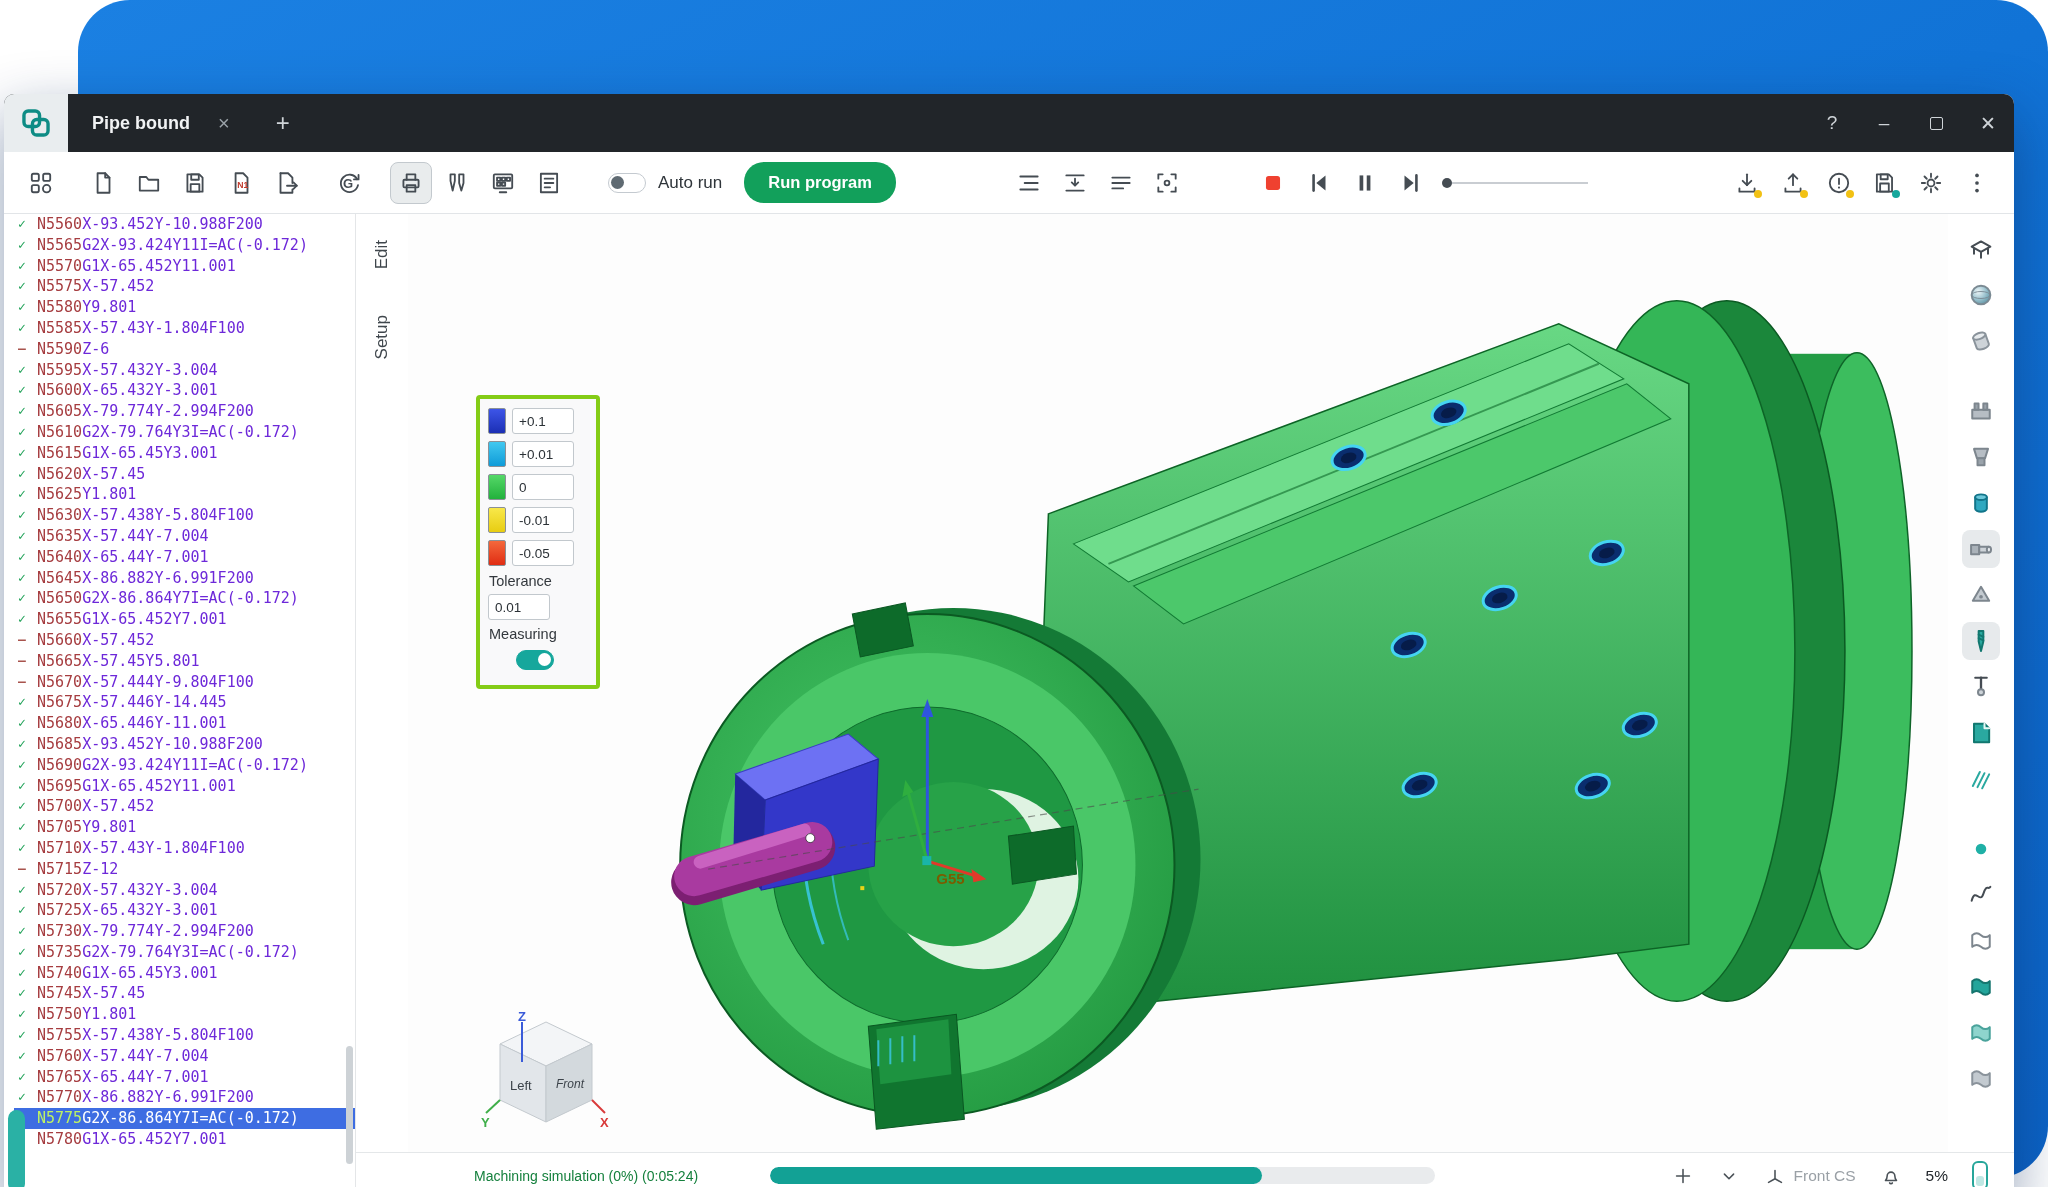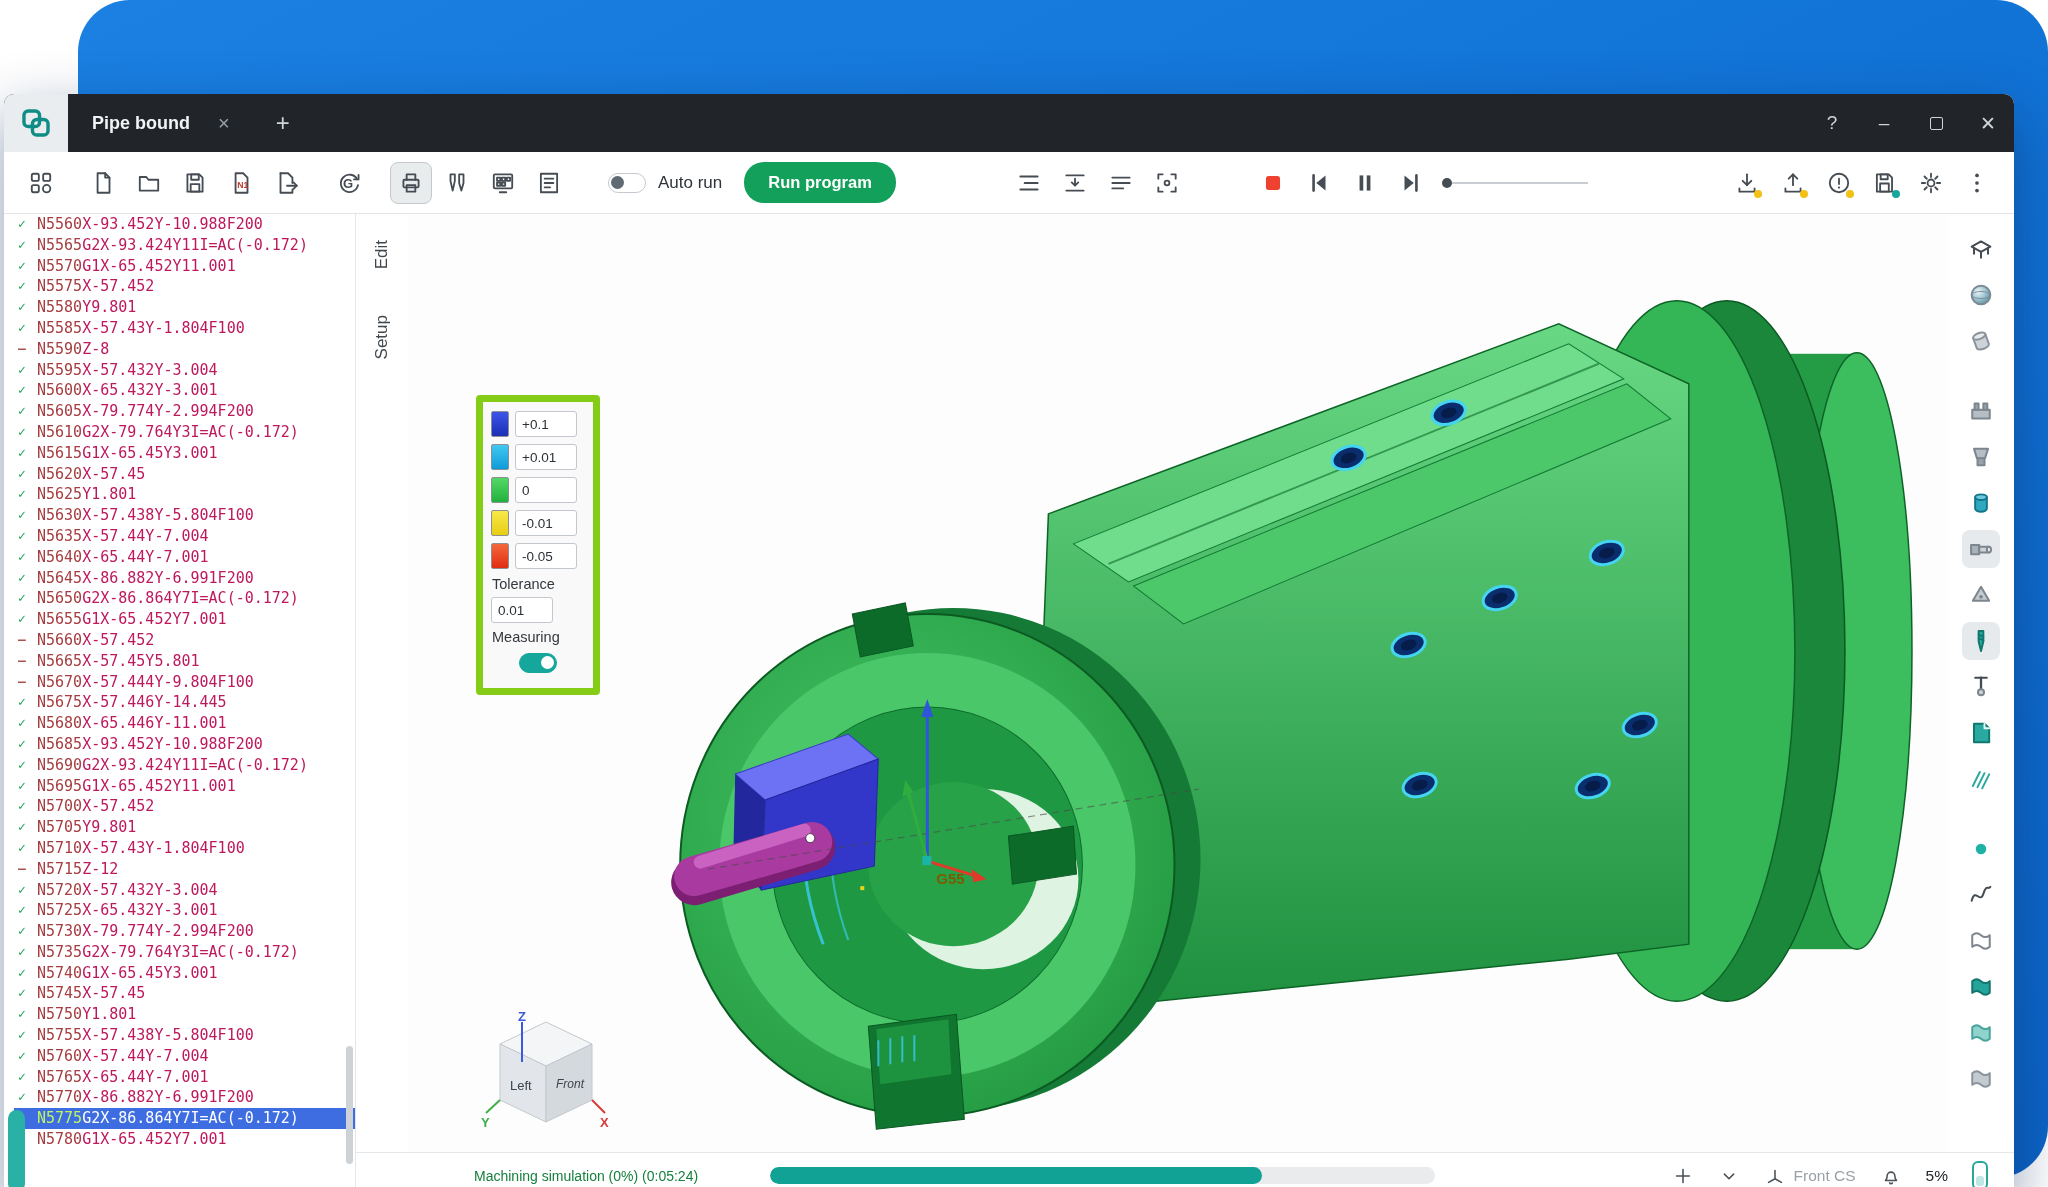--- a/index.html
+++ b/index.html
@@ -70,37 +70,37 @@
   .ph-ic { width:22px; height:22px; fill:none; stroke:#3a4147; stroke-width:1.8; stroke-linecap:round; stroke-linejoin:round; cursor:pointer; }
   .ph-btn { background:none; border:none; display:flex; cursor:pointer; }
   .ph-last { margin-left:auto; }
   .code-list { flex:1; overflow:hidden; padding-left:10px; position:relative;
     font-family:"DejaVu Sans Mono", monospace; font-size:15px; }
   .crow { height:20.8px; line-height:20.8px; display:flex; align-items:center; gap:7px; white-space:nowrap; cursor:pointer; }
   .crow .st { width:16px; text-align:center; font-size:13px; flex:0 0 auto; }
   .crow .st.c { color:#23a35a; font-weight:bold; }
   .crow .st.d { color:#a8534d; font-weight:bold; }
   .crow .pre { color:#a63d40; }
-  .crow .rest { color:#be185d; }
+  .crow .rest { color:#6d28d9; }
   .crow.sel { background:#3e6de2; }
   .crow.sel .pre { color:#bef264; }
   .crow.sel .rest { color:#ffffff; }
   .scroll-pill { position:absolute; left:4px; bottom:6px; width:17px; height:82px;
     background:#2ab1a5; border-radius:9px; cursor:grab; }
   .panel-sb { position:absolute; right:2px; bottom:34px; width:7px; height:118px; background:#cdd2d6; border-radius:4px; cursor:grab; }
   
   .right-col { flex:1; display:flex; flex-direction:column; min-width:0; }
   .view-row { flex:1; display:flex; min-height:0; }
   .side-tabs { width:52px; flex:0 0 auto; display:flex; flex-direction:column; align-items:center; padding-top:26px; gap:46px; }
   .vtab { writing-mode:vertical-rl; transform:rotate(180deg); font-size:17px; color:#3f464c; cursor:pointer; }
   .viewport { flex:1; position:relative; background:#fdfdfd; min-width:0; }
   .scene { position:absolute; inset:0; width:100%; height:100%; }
   
   .legend { position:absolute; left:68px; top:181px; width:124px; padding:9px 8px;
-    background:rgba(248,249,250,.92); border:7px solid #84cc16; border-radius:4px; }
+    background:rgba(248,249,250,.92); border:4px solid #84cc16; border-radius:4px; }
   .leg-row { display:flex; align-items:center; gap:6px; margin-bottom:7px; }
   .swatch { width:18px; height:26px; border:1px solid #8a9096; border-radius:2px; flex:0 0 auto; }
   .leg-input { width:62px; height:26px; border:1px solid #c2c8cd; border-radius:3px; font-size:13.5px;
     font-family:"Liberation Sans",sans-serif; padding:0 6px; color:#2b3136; background:#fff; }
   .leg-label { font-size:14.5px; color:#33383d; margin:6px 0 5px 1px; }
   .legend .toggle { margin:3px 0 2px 28px; }
   
   .viewcube { position:absolute; left:72px; top:798px; width:132px; height:132px; cursor:pointer; }
   
   .right-bar { width:66px; flex:0 0 auto; display:flex; flex-direction:column; align-items:center; padding-top:16px; }
@@ -555,21 +555,21 @@
           <div class="crow">
             <span class="st c">✓</span>
             <span><span class="pre">N5580</span><span class="rest">Y9.801</span></span>
           </div>
           <div class="crow">
             <span class="st c">✓</span>
             <span><span class="pre">N5585</span><span class="rest">X-57.43Y-1.804F100</span></span>
           </div>
           <div class="crow">
             <span class="st d">–</span>
-            <span><span class="pre">N5590</span><span class="rest">Z-8</span></span>
+            <span><span class="pre">N5590</span><span class="rest">Z-6</span></span>
           </div>
           <div class="crow">
             <span class="st c">✓</span>
             <span><span class="pre">N5595</span><span class="rest">X-57.432Y-3.004</span></span>
           </div>
           <div class="crow">
             <span class="st c">✓</span>
             <span><span class="pre">N5600</span><span class="rest">X-65.432Y-3.001</span></span>
           </div>
           <div class="crow">

